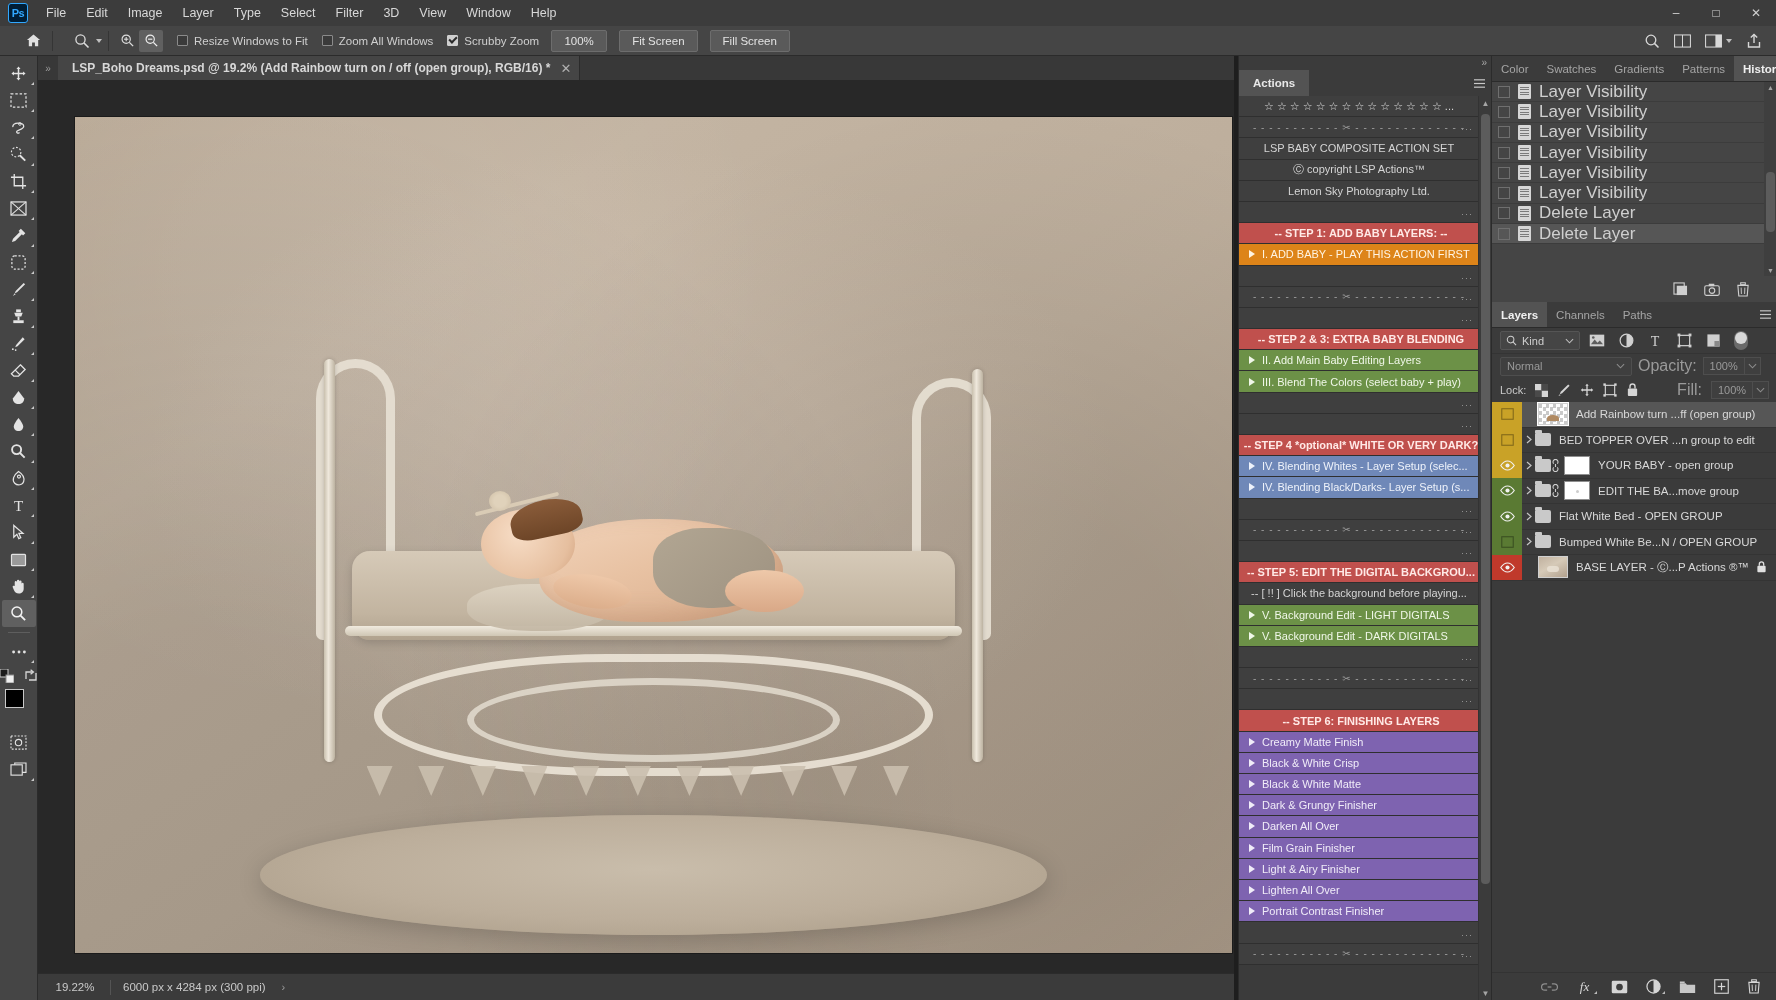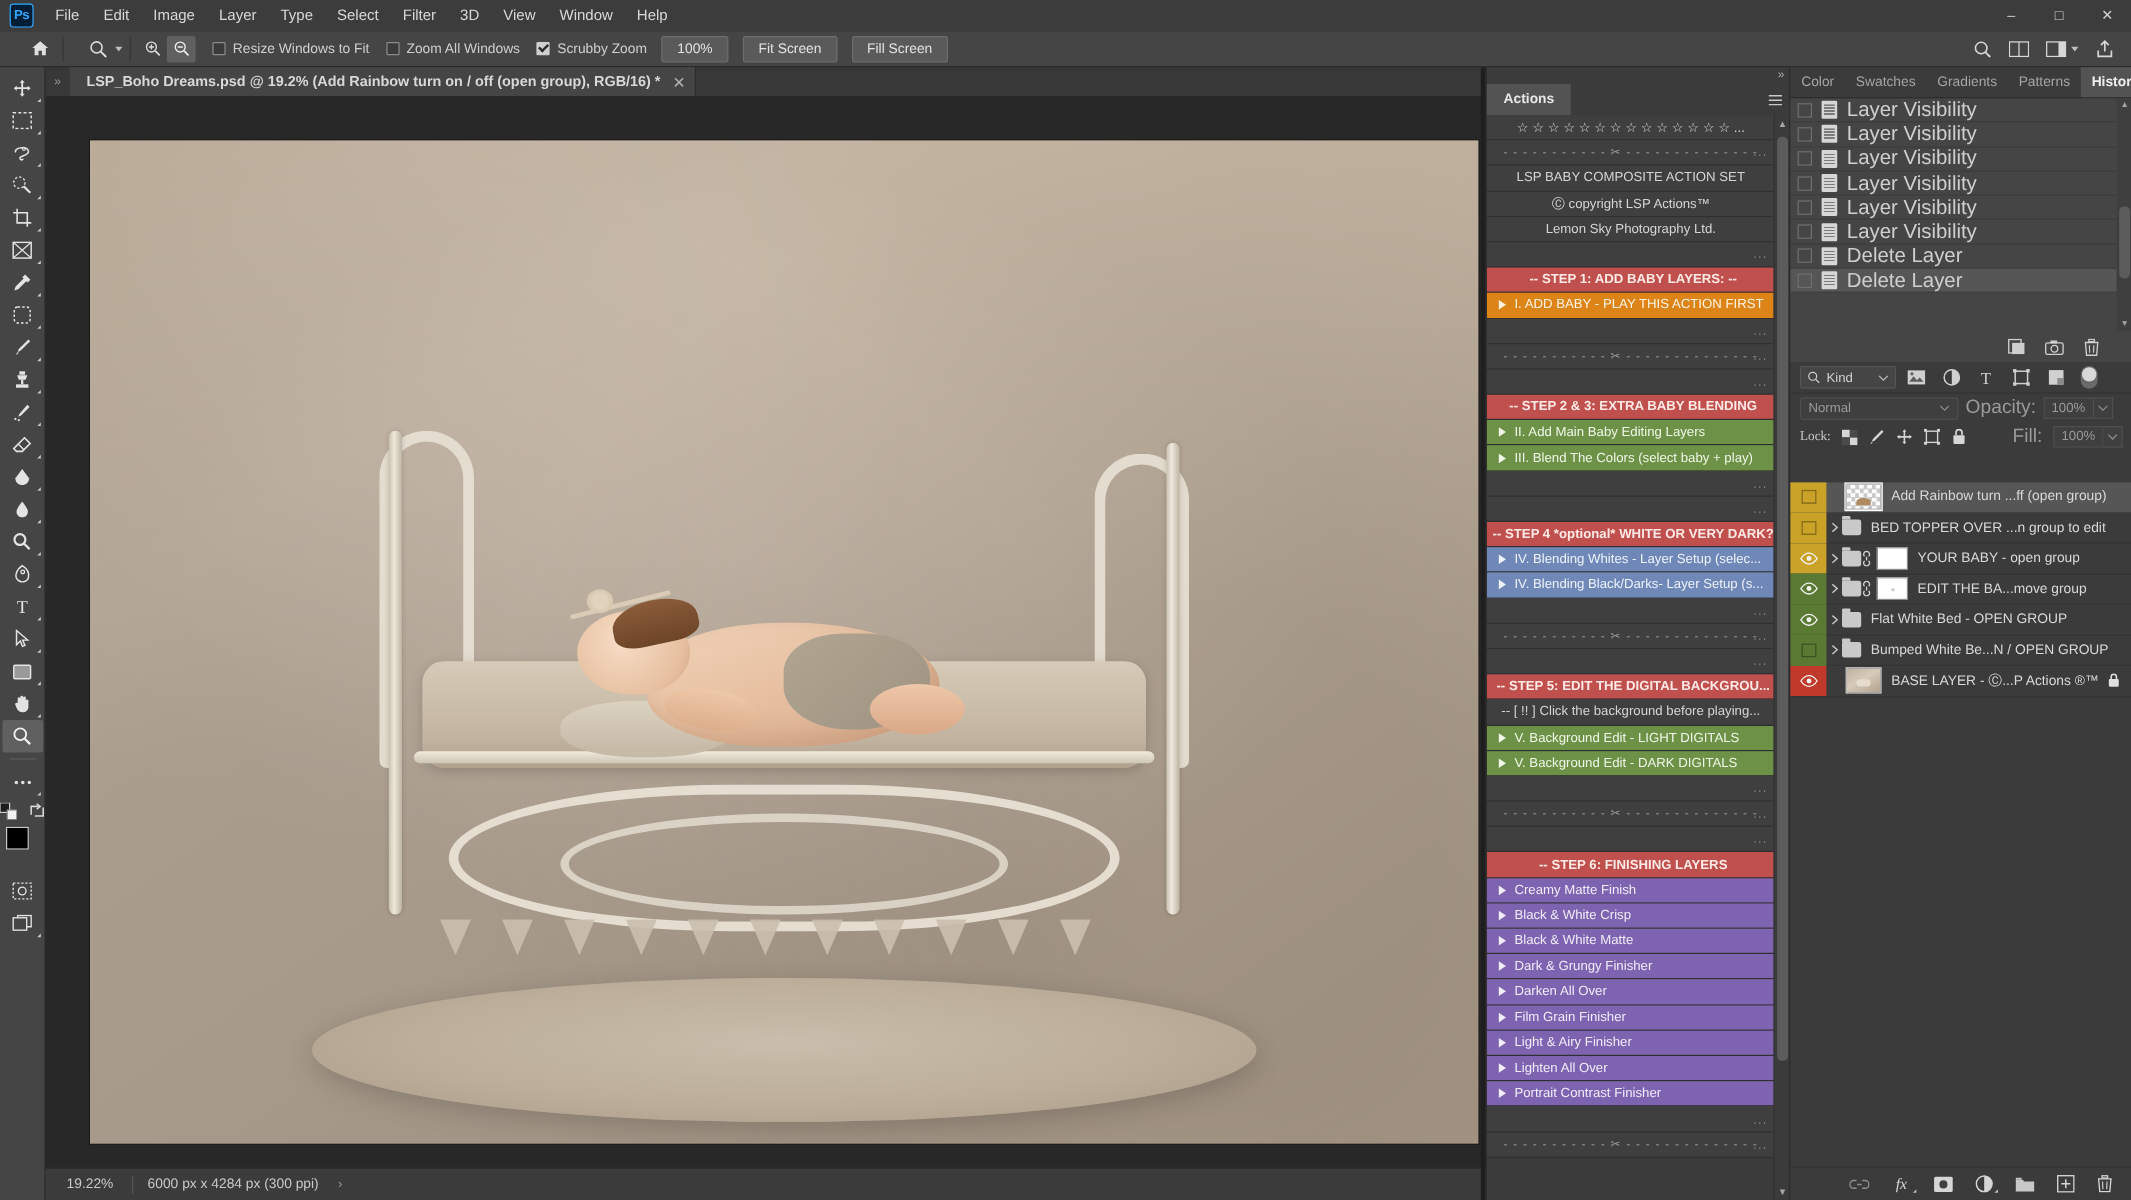--- a/index.html
+++ b/index.html
@@ -377,21 +377,21 @@
   .op-label { color:#9a9a9a;font-size:16px; }
   .num-box {
     width:42px;height:18px;background:#3f3f3f;border:1px solid #4e4e4e;
     color:#9a9a9a;font-size:11px;display:flex;align-items:center;justify-content:center;
   }
   .num-caret {
     width:16px;height:18px;background:#3f3f3f;border:1px solid #4e4e4e;border-left:none;
     display:flex;align-items:center;justify-content:center;
   }
   .lock-row { height:24px; display:flex; align-items:center; gap:9px; padding:0 8px; }
-  .lock-lab { color:#c9c9c9;font-size:11px; margin-right:0;font-family:Liberation Serif, serif;}
+  .lock-lab { color:#c9c9c9;font-size:11px; margin-right:0;}
 
   .layer-list { position:absolute; left:0; top:100px; width:285px; height:570px; }
   .layer-row {
     height:25.5px; display:flex; align-items:center; position:relative;
     border-bottom:1px solid #343434; font-size:11.5px; color:#d8d8d8;
   }
   .layer-row.sel { background:#565656; }
   .eye-col {
     width:30px; height:25.5px; display:flex; align-items:center; justify-content:center;
     flex:none;
@@ -1023,20 +1023,32 @@
             <path d="M2 3.6 L13 3.6 L12 15 L3 15 Z" fill="none" stroke="#cfcfcf" stroke-width="1.2"></path>
             <rect x="5" y="0.8" width="5" height="2" fill="none" stroke="#cfcfcf" stroke-width="1.1"></rect>
             <line x1="5.5" y1="6" x2="5.8" y2="12.8" stroke="#cfcfcf" stroke-width="1"></line>
             <line x1="9.5" y1="6" x2="9.2" y2="12.8" stroke="#cfcfcf" stroke-width="1"></line>
           </svg>
       </div>
     </div>
   </div>
 
   <div class="layers-wrap">
+    <div class="tabrow" style="background:#3b3b3b">
+      <div class="ptab active">Layers</div>
+      <div class="ptab">Channels</div>
+      <div class="ptab">Paths</div>
+      <div class="pmenu">
+        <svg width="13" height="11" viewBox="0 0 14 12">
+            <line x1="1" y1="2" x2="13" y2="2" stroke="#c5c5c5" stroke-width="1.3"></line>
+            <line x1="1" y1="6" x2="13" y2="6" stroke="#c5c5c5" stroke-width="1.3"></line>
+            <line x1="1" y1="10" x2="13" y2="10" stroke="#c5c5c5" stroke-width="1.3"></line>
+          </svg>
+      </div>
+    </div>
 
     <div class="lf-row">
       <div class="kind-box">
         <svg width="11" height="11" viewBox="0 0 12 12">
             <circle cx="5" cy="5" r="3.6" fill="none" stroke="#cfcfcf" stroke-width="1.1"></circle>
             <line x1="7.6" y1="7.6" x2="11" y2="11" stroke="#cfcfcf" stroke-width="1.2"></line>
           </svg>
         <span>Kind</span>
         <span class="cv">
           <svg width="9" height="6" viewBox="0 0 10 6">

